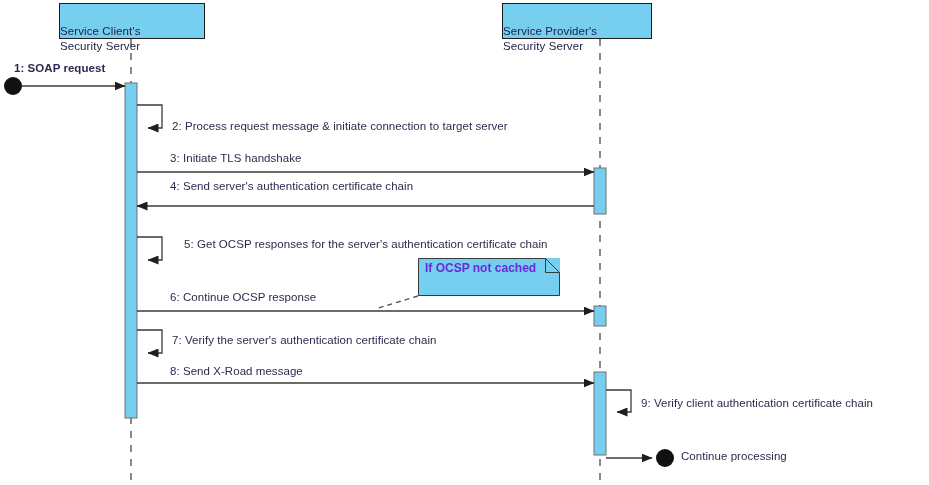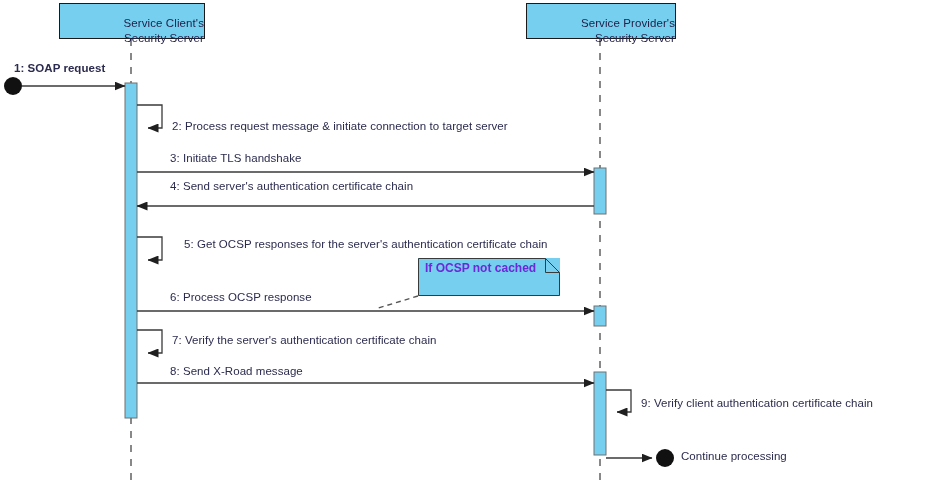--- a/index.html
+++ b/index.html
@@ -22,25 +22,25 @@
     left: 0;
     top: 0;
     width: 929px;
     height: 485px;
   }
   .lifeline-header-box {
     position: absolute;
     box-sizing: border-box;
     background: #77CFF0;
     border: 1px solid #1a1a1a;
-    text-align: right;
+    text-align: left;
     font-size: 11.5px;
     line-height: 15px;
     color: #22224a;
-    padding-top: 12px;
+    padding-top: 20px;
     letter-spacing: 0.1px;
   }
   .lifeline-header-box .hl-line {
     display: block;
     white-space: nowrap;
   }
   .msg-label {
     position: absolute;
     font-size: 11.5px;
     color: #2b2b4f;
@@ -132,21 +132,21 @@
       <line x1="606" y1="458" x2="652" y2="458" stroke="#3a3a3a" stroke-width="1.4" marker-end="url(#arrowSolid)"></line>
       <circle cx="665" cy="458" r="9" fill="#111111"></circle>
     </g>
   </svg>
 
   <div class="lifeline-header-box" style="left:59px; top:3px; width:146px; height:36px;">
     <span class="hl-line">Service Client's</span>
     <span class="hl-line">Security Server</span>
   </div>
 
-  <div class="lifeline-header-box" style="left:526px; top:3px; width:150px; height:36px;">
+  <div class="lifeline-header-box" style="left:502px; top:3px; width:150px; height:36px;">
     <span class="hl-line">Service Provider's</span>
     <span class="hl-line">Security Server</span>
   </div>
 
   <div class="note-box" style="left:418px; top:258px; width:142px; height:38px;">
     <svg width="142" height="38" viewBox="0 0 142 38" style="position:absolute; left:0; top:0;">
       <path d="M0.5,0.5 L127.5,0.5 L141.5,14.5 L141.5,37.5 L0.5,37.5 z" fill="#77CFF0" stroke="#3a3a3a" stroke-width="1"></path>
       <path d="M127.5,0.5 L127.5,14.5 L141.5,14.5" fill="none" stroke="#3a3a3a" stroke-width="1"></path>
     </svg>
     <span class="note-text">If OCSP not cached</span>
@@ -155,21 +155,21 @@
   <div class="msg-label" style="left:14px; top:62px;font-weight:bold;">1: SOAP request</div>
 
   <div class="msg-label" style="left:172px; top:120px;">2: Process request message &amp; initiate connection to target server</div>
 
   <div class="msg-label" style="left:170px; top:152px;">3: Initiate TLS handshake</div>
 
   <div class="msg-label" style="left:170px; top:180px;">4: Send server's authentication certificate chain</div>
 
   <div class="msg-label" style="left:172px; top:238px;padding-left:12px;">5: Get OCSP responses for the server's authentication certificate chain</div>
 
-  <div class="msg-label" style="left:170px; top:291px;">6: Process OCSP response</div>
+  <div class="msg-label" style="left:170px; top:291px;">6: Continue OCSP response</div>
 
   <div class="msg-label" style="left:172px; top:334px;">7: Verify the server's authentication certificate chain</div>
 
   <div class="msg-label" style="left:170px; top:365px;">8: Send X-Road message</div>
 
   <div class="msg-label" style="left:641px; top:397px;">9: Verify client authentication certificate chain</div>
 
   <div class="msg-label" style="left:681px; top:450px;">Continue processing</div>
 
 </div>

